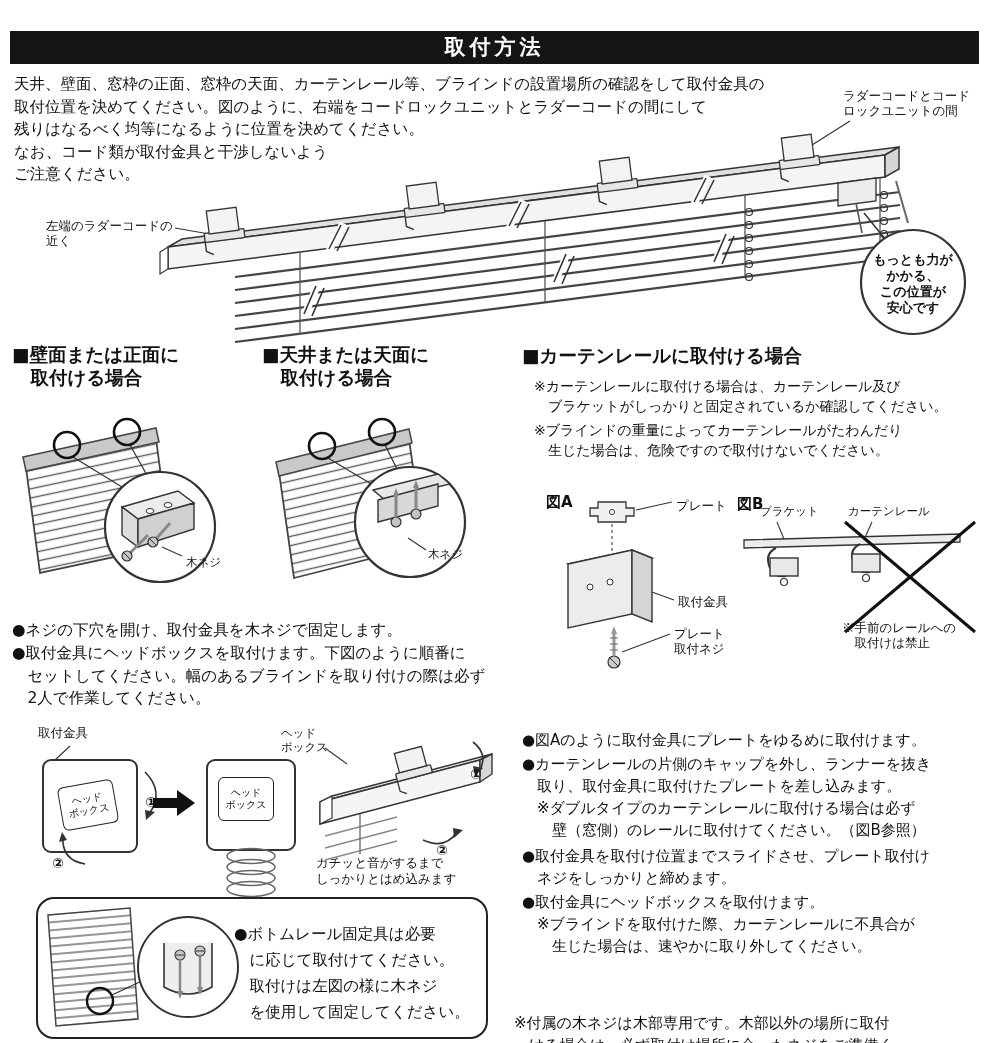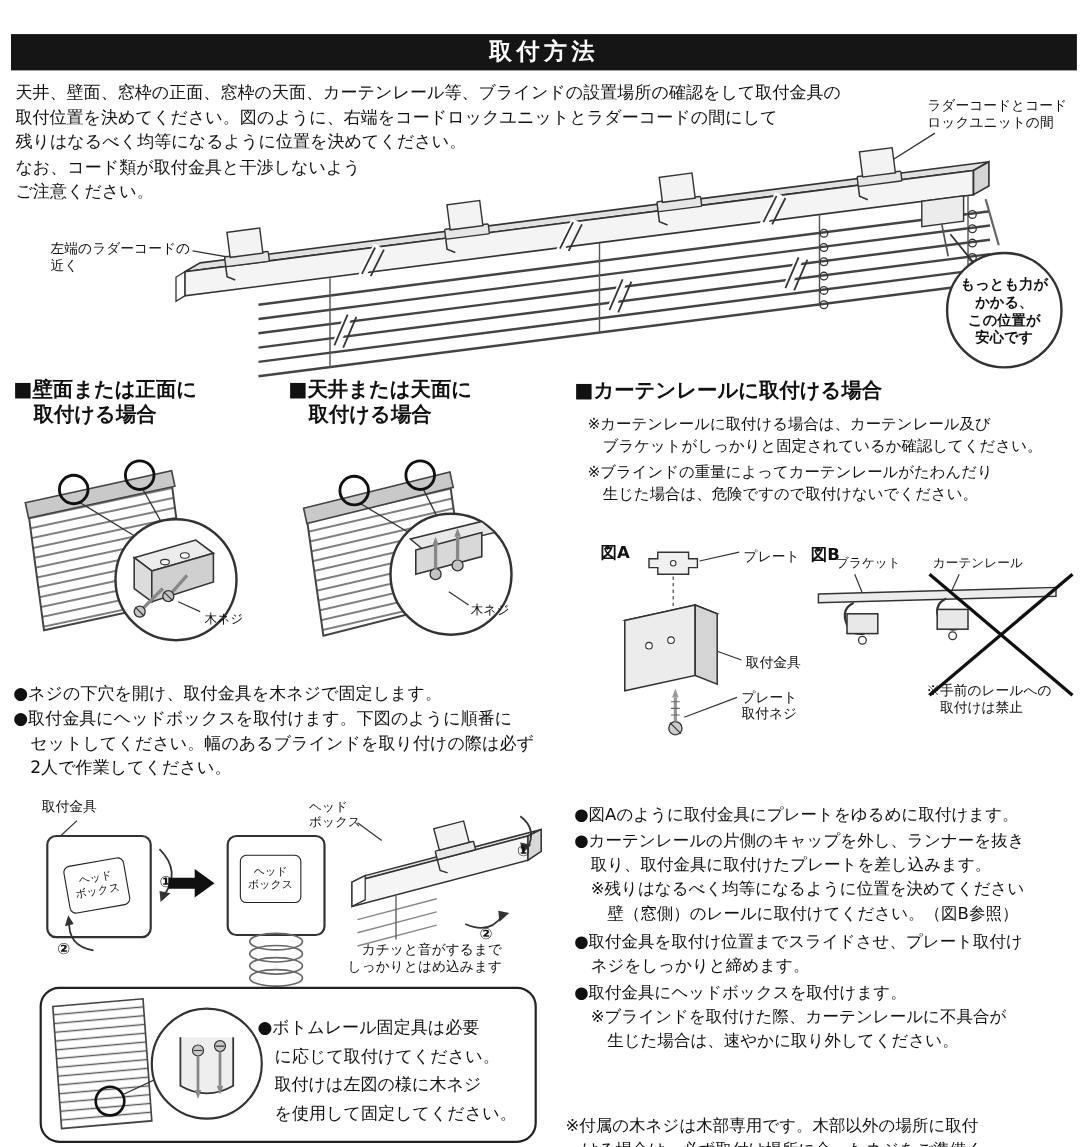--- a/index.html
+++ b/index.html
@@ -14,21 +14,21 @@
   .lbl-sm{font-size:11.5px;line-height:13.5px;}
   .heading{font-size:18.5px;font-weight:bold;line-height:23px;}
   .note{font-size:14px;line-height:20px;}
   .bullet{font-size:15px;line-height:22px;margin-top:35px;}
   .bullet-l{font-size:15.5px;line-height:22.5px;}
   .figtitle{font-size:15px;font-weight:bold;}
   .bubble-text{width:104px;text-align:center;font-size:13px;line-height:16px;font-weight:bold;}
   .hbx{border:1.6px solid #222;border-radius:6px;background:#fff;font-size:10px;line-height:12px;
        display:flex;align-items:center;justify-content:center;text-align:center;}
   .stepnum{font-size:14px;font-weight:bold;}
-  .caption{font-size:12.5px;line-height:16px;text-align:right;}
+  .caption{font-size:12.5px;line-height:16px;}
   .bbox{border:2.5px solid #222;border-radius:18px;background:#fff;}
   .bbox-text{font-size:15.5px;line-height:26px;}
   svg{position:absolute;display:block;}
 </style>
 </head>
 <body>
 
 <div class="page">
 
   <div class="abs title-bar">取付方法</div>
@@ -336,21 +336,21 @@
   <div class="abs stepnum" style="left:145px;top:794px">①</div>
   <div class="abs stepnum" style="left:52px;top:855px">②</div>
   <div class="abs stepnum" style="left:470px;top:766px">①</div>
   <div class="abs stepnum" style="left:436px;top:842px">②</div>
   <div class="abs caption pre" style="left:316px;top:855px">カチッと音がするまで
 しっかりとはめ込みます</div>
 
   <div class="abs bullet" style="left:522px;top:694px">●図Aのように取付金具にプレートをゆるめに取付けます。</div>
   <div class="abs bullet pre" style="left:522px;top:718px">●カーテンレールの片側のキャップを外し、ランナーを抜き
 　取り、取付金具に取付けたプレートを差し込みます。
-　※残りはなるべく均等になるように位置を決めてください
+　※ダブルタイプのカーテンレールに取付ける場合は必ず
 　　壁（窓側）のレールに取付けてください。（図B参照）</div>
   <div class="abs bullet pre" style="left:522px;top:810px">●取付金具を取付け位置までスライドさせ、プレート取付け
 　ネジをしっかりと締めます。</div>
   <div class="abs bullet pre" style="left:522px;top:856px">●取付金具にヘッドボックスを取付けます。
 　※ブラインドを取付けた際、カーテンレールに不具合が
 　　生じた場合は、速やかに取り外してください。</div>
   <div class="abs bullet pre" style="left:514px;top:977px">※付属の木ネジは木部専用です。木部以外の場所に取付
 　ける場合は、必ず取付け場所に合ったネジをご準備く
 　ださい。</div>
 

